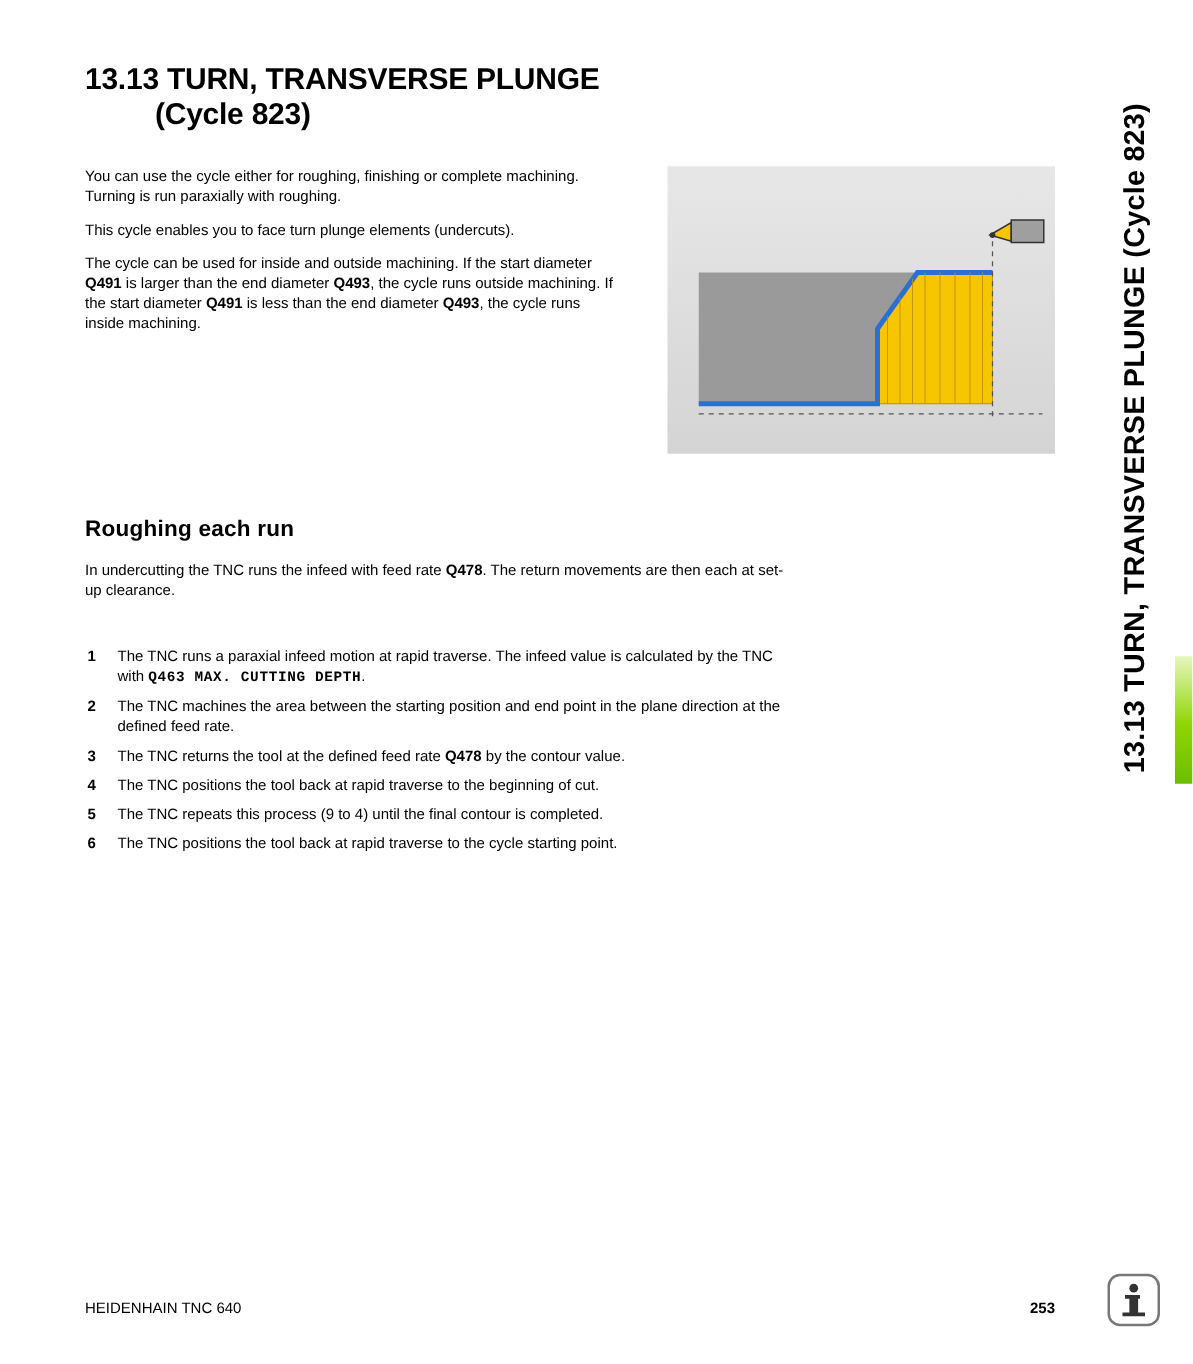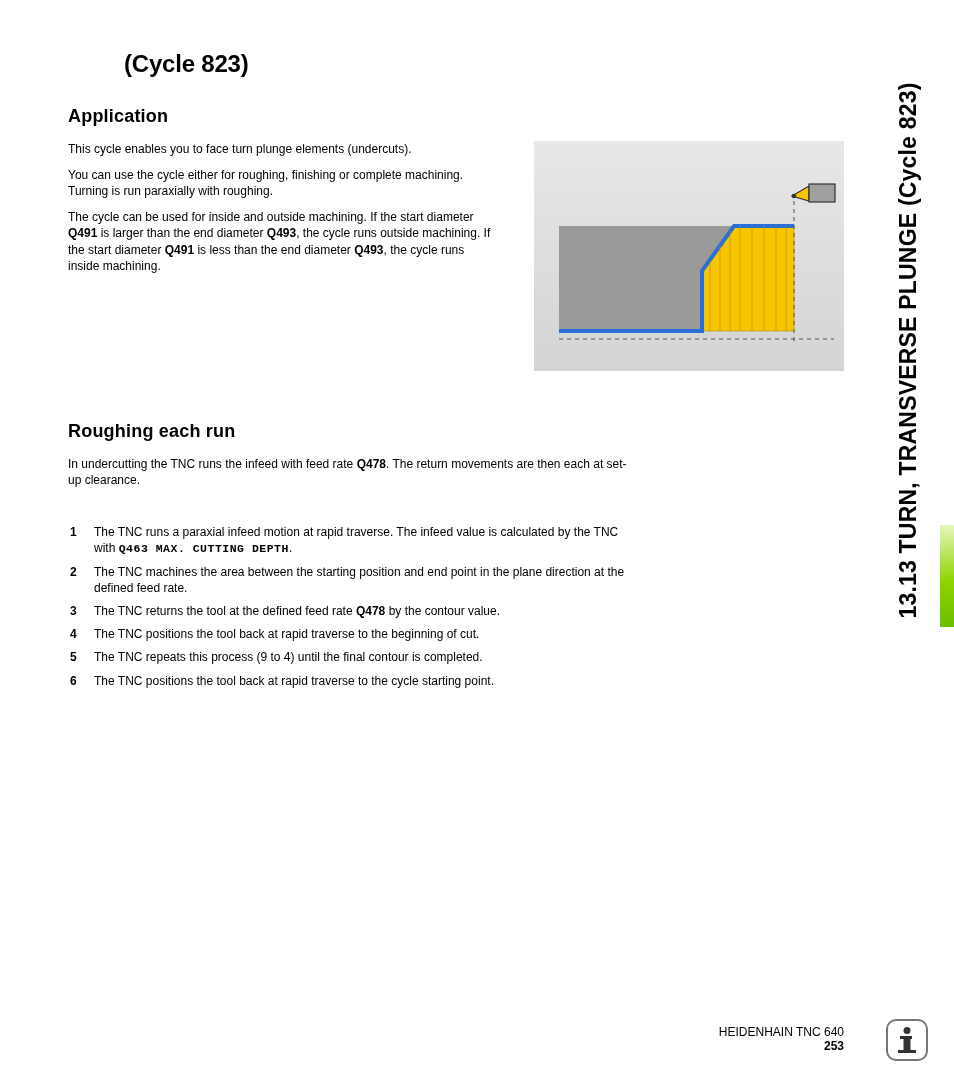--- a/index.html
+++ b/index.html
@@ -68,21 +68,20 @@
 
   .footer {
     position: absolute;
     bottom: 38px;
     left: 68px;
     right: 110px;
     display: flex;
     justify-content: space-between;
     align-items: flex-end;
     font-size: 12px;
-    flex-direction: column;
   }
   .footer .pn { font-weight: 700; }
 
   .info-icon {
     position: absolute;
     right: 26px;
     bottom: 30px;
     width: 42px;
     height: 42px;
     border: 2px solid #777;
@@ -116,29 +115,29 @@
 <body>
 
 <div class="page">
 
   <div class="side-accent"></div>
   <div class="side-title">
     <div class="side-title-text">13.13 TURN, TRANSVERSE PLUNGE (Cycle 823)</div>
   </div>
 
   <h1 class="main-title">
+    <span class="line1">13.13 TURN, TRANSVERSE PLUNGE</span>
     <span class="line2">(Cycle 823)</span>
   </h1>
 
-  <h2 class="sec-title">Application</h2>
 
   <div class="two-col">
     <div class="text-col">
+      <p>You can use the cycle either for roughing, finishing or complete machining. Turning is run paraxially with roughing.</p>
       <p>This cycle enables you to face turn plunge elements (undercuts).</p>
-      <p>You can use the cycle either for roughing, finishing or complete machining. Turning is run paraxially with roughing.</p>
       <p>
         <span>The cycle can be used for inside and outside machining. If the start diameter </span><span class="b">Q491</span><span> is larger than the end diameter </span><span class="b">Q493</span><span>, the cycle runs outside machining. If the start diameter </span><span class="b">Q491</span><span> is less than the end diameter </span><span class="b">Q493</span><span>, the cycle runs inside machining.</span>
       </p>
     </div>
     <div class="fig-col">
       <div class="fig">
         <svg viewBox="0 0 310 230" width="310" height="230">
 
           <rect x="25" y="85" width="235" height="105" fill="#9a9a9a"></rect>
 

